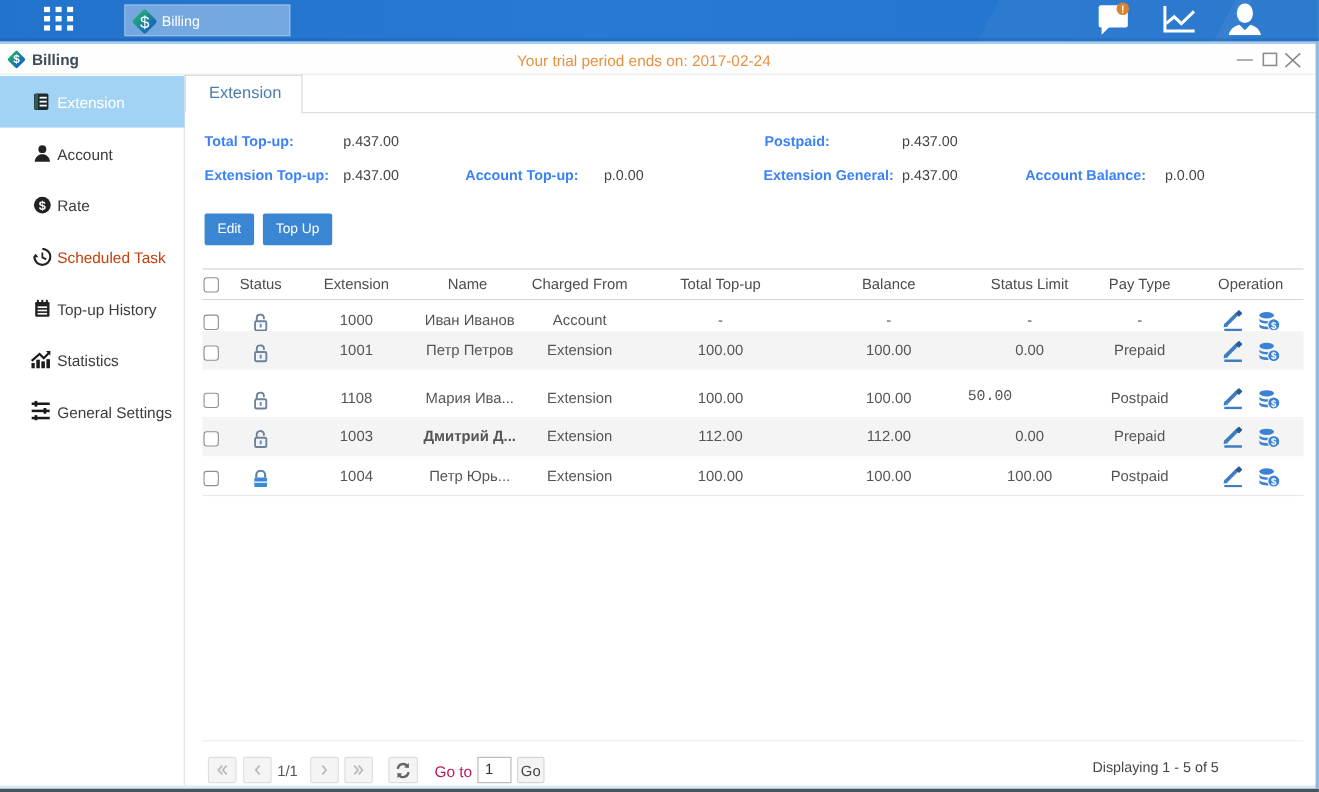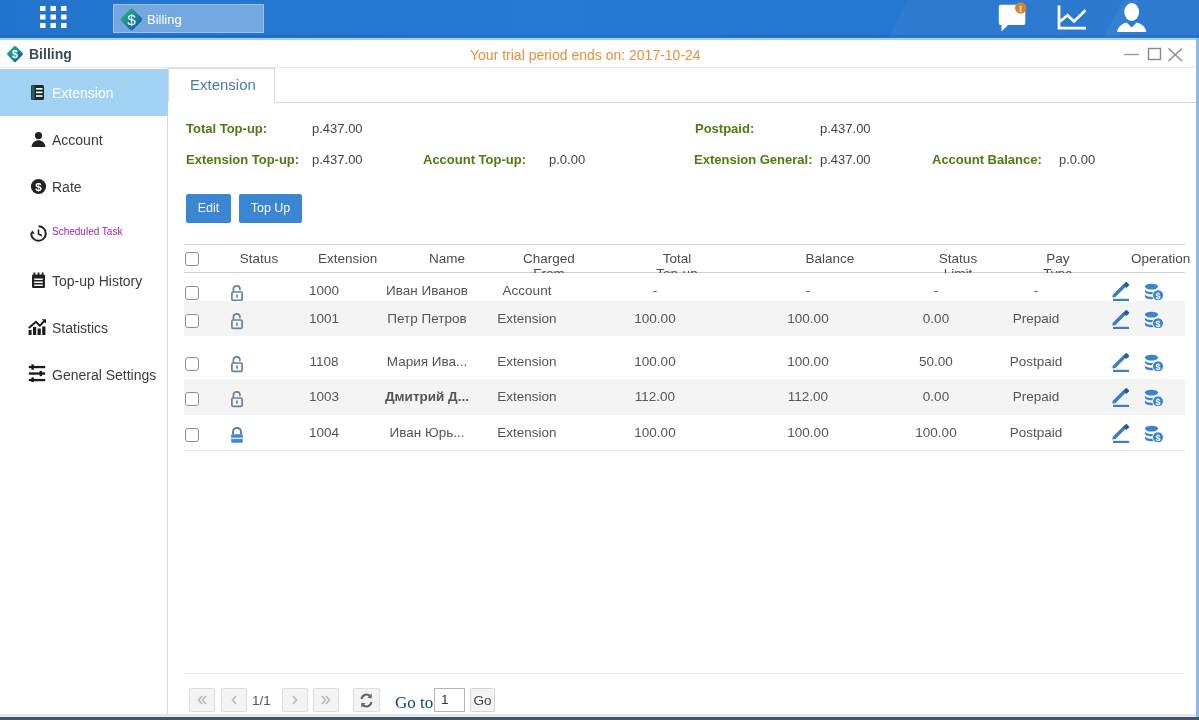--- a/index.html
+++ b/index.html
@@ -1,22 +1,22 @@
 <!DOCTYPE html>
 <html><head>
 <meta charset="utf-8">
 <style>
   * { margin:0; padding:0; box-sizing:border-box; }
   html,body { width:1199px; height:720px; overflow:hidden; }
   body { font-family:"Liberation Sans", sans-serif; position:relative; background:#fff; }
   .abs { position:absolute; }
-  .lbl { font-size:13px; font-weight:bold; color:#4d7c0f; }
+  .lbl { font-size:13px; font-weight:bold; color:#3b82f6; }
   .val { font-size:13px; color:#444; }
   .hrow { position:absolute; left:0; top:0; width:1001px; height:29px; border-top:1px solid #cfcfcf; border-bottom:1px solid #cfcfcf; }
-  .hc { position:absolute; top:6px; font-size:13.5px; color:#4c4c4c; text-align:center;padding-left:44px; }
+  .hc { position:absolute; top:6px; font-size:13.5px; color:#4c4c4c; text-align:center; }
   .trow { position:absolute; left:0; width:1001px; height:35px; background:#fff; }
   .trow.alt { background:#f4f4f5; }
   .tc { position:absolute; top:10px; font-size:13.5px; color:#555; text-align:center; }
   .cb { position:absolute; width:14px; height:14px; border:1px solid #8f8f8f; border-radius:3px; background:#fff; }
   .lock { position:relative; top:2px; }
   .pbtn { position:absolute; top:14px; width:26px; height:24px; background:#f4f4f4; border:1px solid #dedede; border-radius:2px; display:flex; align-items:center; justify-content:center; }
 </style>
 </head>
 <body>
 
@@ -77,21 +77,21 @@
   <defs>
       <linearGradient id="dg2" x1="0" y1="0" x2="1" y2="0">
         <stop offset="0" stop-color="#1fa876"></stop>
         <stop offset="1" stop-color="#1565c0"></stop>
       </linearGradient>
     </defs>
   <rect x="3.6" y="3.6" width="14.8" height="14.8" rx="2" fill="url(#dg2)" transform="rotate(45 11 11)"></rect>
   <text x="11" y="15.4" font-size="13" font-weight="bold" fill="#ffffff" text-anchor="middle" font-family="Liberation Sans">$</text>
 </svg>
 <div class="abs" style="left:29px;top:46px;font-size:14px;font-weight:bold;color:#3d4d58;">Billing</div>
-<div class="abs" style="left:470px;top:47px;font-size:14px;color:#e8913f;">Your trial period ends on: 2017-10-24</div>
+<div class="abs" style="left:470px;top:47px;font-size:14px;color:#e8913f;">Your trial period ends on: 2017-02-24</div>
 
 <svg class="abs" style="left:1124px;top:46px;" width="62" height="16" viewBox="0 0 62 16">
   <line x1="0" y1="8.5" x2="15" y2="8.5" stroke="#999999" stroke-width="1.4"></line>
   <rect x="24.5" y="2.5" width="12" height="11" fill="none" stroke="#8a8a8a" stroke-width="1.4"></rect>
   <line x1="44.5" y1="2.5" x2="58" y2="15" stroke="#8a8a8a" stroke-width="1.4"></line>
   <line x1="58" y1="2.5" x2="44.5" y2="15" stroke="#8a8a8a" stroke-width="1.4"></line>
 </svg>
 
 <div class="abs" id="sidebar" style="left:0;top:68px;width:168px;height:646px;background:#ffffff;border-right:1px solid #dcdcdc;">
   <div class="abs" style="left:0;top:1px;width:168px;height:47px;background:#a3d3f4;"></div>
@@ -115,21 +115,21 @@
     <circle cx="8.5" cy="8.5" r="7.6" fill="#222222"></circle>
     <text x="8.5" y="12.6" font-size="11.5" font-weight="bold" fill="#ffffff" text-anchor="middle" font-family="Liberation Sans">$</text>
   </svg>
   <div class="abs" style="left:52px;top:111px;font-size:14px;color:#3c3c3c;">Rate</div>
 
   <svg class="abs" style="left:30px;top:157px;" width="17" height="17" viewBox="0 0 17 17">
     <path d="M8.5 1.2 A7.3 7.3 0 1 1 1.2 8.5" stroke="#222222" stroke-width="2" fill="none"></path>
     <path d="M0 8.8 L2.4 5.6 L4.8 8.8 Z" fill="#222222"></path>
     <path d="M8.5 4.5 L8.5 9 L12 10.8" stroke="#222222" stroke-width="1.6" fill="none"></path>
   </svg>
-  <div class="abs" style="left:52px;top:158px;font-size:10px;color:#a21caf;">Scheduled Task</div>
+  <div class="abs" style="left:52px;top:158px;font-size:14px;color:#c2410c;">Scheduled Task</div>
 
   <svg class="abs" style="left:30px;top:204px;" width="17" height="17" viewBox="0 0 17 17">
     <rect x="2" y="2.5" width="13" height="13.5" rx="1.2" fill="#222222"></rect>
     <rect x="3.5" y="0.5" width="1.8" height="3.6" fill="#222222"></rect>
     <rect x="7.6" y="0.5" width="1.8" height="3.6" fill="#222222"></rect>
     <rect x="11.7" y="0.5" width="1.8" height="3.6" fill="#222222"></rect>
     <rect x="4.2" y="6.5" width="8.6" height="1.5" fill="#ffffff"></rect>
     <rect x="4.2" y="9.5" width="8.6" height="1.5" fill="#ffffff"></rect>
     <rect x="4.2" y="12.5" width="8.6" height="1.5" fill="#ffffff"></rect>
   </svg>
@@ -259,21 +259,21 @@
       <div class="tc" style="left:3px;width:100px;"><svg class="lock" width="16" height="17" viewBox="0 0 16 17">
             <path d="M4.4 7 L4.4 4.4 A3.3 3.3 0 0 1 10.9 3.4 L10.9 5.2" stroke="#6d8296" stroke-width="1.7" fill="none"></path>
             <rect x="2.9" y="7" width="10.2" height="8.4" rx="1.2" fill="none" stroke="#6d8296" stroke-width="1.7"></rect>
             <line x1="8" y1="9.4" x2="8" y2="12.8" stroke="#4a8bd4" stroke-width="1.7"></line>
           </svg></div>
       <div class="tc" style="left:90px;width:100px;">1108</div>
       <div class="tc" style="left:177px;width:132px;">Мария Ива...</div>
       <div class="tc" style="left:293px;width:100px;">Extension</div>
       <div class="tc" style="left:421px;width:100px;">100.00</div>
       <div class="tc" style="left:574px;width:100px;">100.00</div>
-      <div class="tc" style="left:702px;width:100px;">50.00</div>
+      <div class="tc" style="left:666px;width:100px;font-family:Liberation Mono, monospace;">50.00</div>
       <div class="tc" style="left:802px;width:100px;">Postpaid</div>
       <div class="tc" style="left:903px;width:100px;"><svg width="70" height="22" viewBox="0 0 70 22" style="position:relative;top:-4px;">
   <g>
     <line x1="11" y1="21" x2="27" y2="21" stroke="#3d7dc0" stroke-width="2.4"></line>
     <line x1="12.5" y1="16.5" x2="22.5" y2="6.5" stroke="#3d7dc0" stroke-width="3.4"></line>
     <rect x="22" y="3.6" width="4.6" height="4.6" rx="0.8" transform="rotate(45 24.3 5.9)" fill="#2a5c94"></rect>
     <path d="M10.3 18.6 L14.4 18 L11 14.8 Z" fill="#3d7dc0"></path>
   </g>
   <g>
     <ellipse cx="49.5" cy="7.6" rx="6.6" ry="2.9" fill="#3b82d0"></ellipse>
@@ -315,21 +315,21 @@
 </svg></div>
     </div>
     <div class="trow" style="top:170.6px;height:35.4px;">
       <span class="cb" style="left:1px;top:13px;"></span>
       <div class="tc" style="left:3px;width:100px;"><svg class="lock" width="16" height="17" viewBox="0 0 16 17">
             <path d="M4 7.2 L4 4.9 A4 4 0 0 1 12 4.9 L12 7.2" stroke="#5b83a4" stroke-width="2" fill="none"></path>
             <rect x="2.2" y="7.2" width="11.6" height="8.6" rx="1" fill="#3f87d8"></rect>
             <rect x="2.2" y="10.6" width="11.6" height="1.5" fill="#c9ecf6"></rect>
           </svg></div>
       <div class="tc" style="left:90px;width:100px;">1004</div>
-      <div class="tc" style="left:177px;width:132px;">Иван Юрь...</div>
+      <div class="tc" style="left:177px;width:132px;">Петр Юрь...</div>
       <div class="tc" style="left:293px;width:100px;">Extension</div>
       <div class="tc" style="left:421px;width:100px;">100.00</div>
       <div class="tc" style="left:574px;width:100px;">100.00</div>
       <div class="tc" style="left:702px;width:100px;">100.00</div>
       <div class="tc" style="left:802px;width:100px;">Postpaid</div>
       <div class="tc" style="left:903px;width:100px;"><svg width="70" height="22" viewBox="0 0 70 22" style="position:relative;top:-4px;">
   <g>
     <line x1="11" y1="21" x2="27" y2="21" stroke="#3d7dc0" stroke-width="2.4"></line>
     <line x1="12.5" y1="16.5" x2="22.5" y2="6.5" stroke="#3d7dc0" stroke-width="3.4"></line>
     <rect x="22" y="3.6" width="4.6" height="4.6" rx="0.8" transform="rotate(45 24.3 5.9)" fill="#2a5c94"></rect>
@@ -370,23 +370,24 @@
         </svg>
       </div>
     <div class="pbtn" style="left:169px;width:27px;">
         <svg width="15" height="15" viewBox="0 0 15 15">
           <path d="M2.6 6 A5 5 0 0 1 11.6 3.6" stroke="#636363" stroke-width="2.1" fill="none"></path>
           <path d="M12.4 9 A5 5 0 0 1 3.4 11.4" stroke="#636363" stroke-width="2.1" fill="none"></path>
           <path d="M12.7 0.6 L12.7 5.2 L8.4 4.8 Z" fill="#636363"></path>
           <path d="M2.3 14.4 L2.3 9.8 L6.6 10.2 Z" fill="#636363"></path>
         </svg>
       </div>
-    <div class="abs" style="left:211px;top:19px;font-size:17px;color:#0c4a6e;font-family:Liberation Serif, serif;">Go to</div>
+    <div class="abs" style="left:211px;top:19px;font-size:14px;color:#be185d;">Go to</div>
     <div class="abs" style="left:250px;top:14px;width:31px;height:24px;border:1px solid #b5b5b5;background:#fff;font-size:13.5px;color:#333;padding:3px 0 0 6px;">1</div>
     <div class="abs" style="left:286px;top:14px;width:25px;height:24px;border:1px solid #d4d4d4;background:#f4f4f4;border-radius:2px;font-size:13.5px;color:#444;text-align:center;line-height:23px;">Go</div>
+    <div class="abs" style="left:624px;top:16px;width:300px;font-size:13px;color:#444;text-align:right;">Displaying 1 - 5 of 5</div>
     <div class="abs" style="left:936px;top:14px;width:51px;height:24px;border:1px solid #b5b5b5;background:#fff;margin-top:40px;">
       <div class="abs" style="left:7px;top:3px;font-size:13.5px;color:#444;">10</div>
       <svg class="abs" style="left:30px;top:9px;" width="13" height="8" viewBox="0 0 13 8">
           <path d="M1 1 L6.5 7 L12 1 Z" fill="#707070"></path>
         </svg>
     </div>
   </div>
 </div>
 
 <div class="abs" style="left:0;top:714px;width:1199px;height:3px;background:#ddebf7;"></div>

